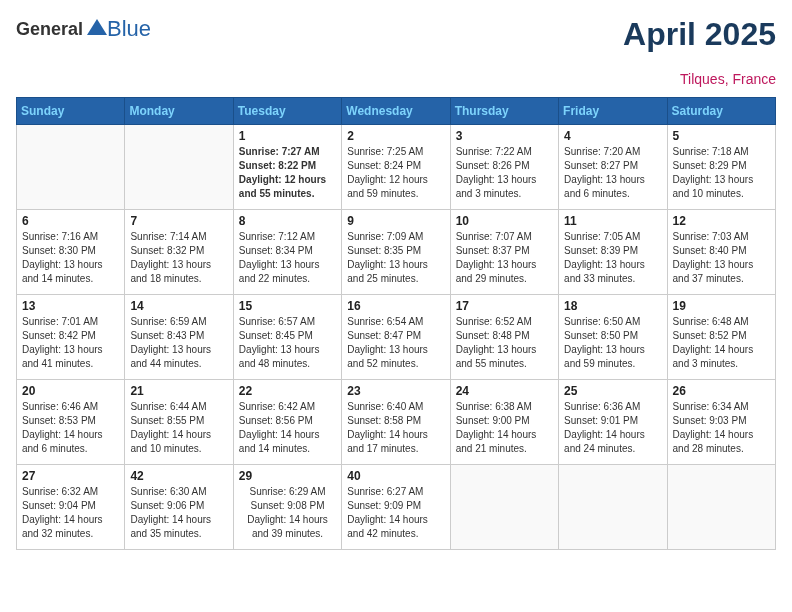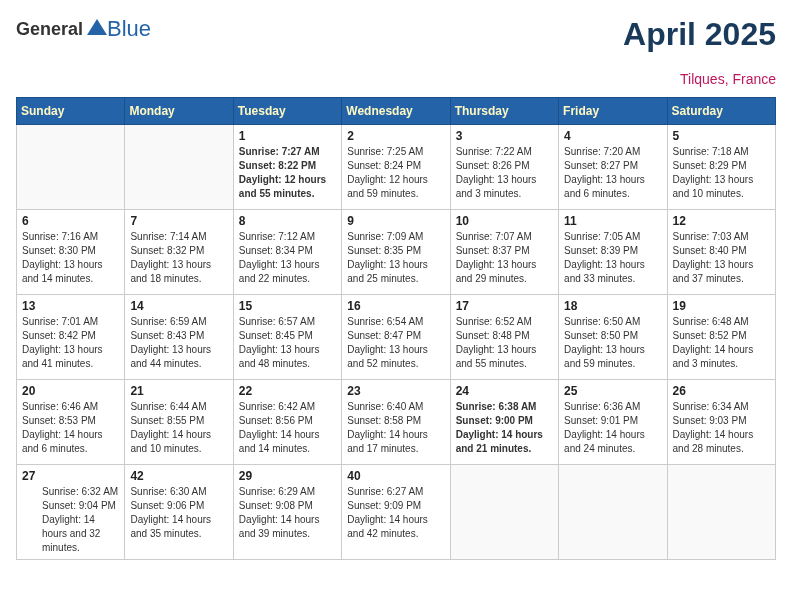--- a/index.html
+++ b/index.html
@@ -39,21 +39,21 @@
       color: #be185d;
       margin-top: 18px;
     }
     .calendar {
       width: 100%;
       border-collapse: collapse;
       font-size: 10.5px;
     }
     .calendar th {
       background-color: #2563a8;
-      color: #fef9c3;
+      color: #7dd3fc;
       padding: 6px 4px;
       text-align: left;
       font-size: 12px;
       font-weight: bold;
       border: 1px solid #1a4f8a;
     }
     .calendar td {
       border: 1px solid #ccc;
       vertical-align: top;
       padding: 4px 5px;
@@ -250,53 +250,53 @@
 Daylight: 14 hours and 14 minutes.</div>
         </td>
         <td>
           <div class="day-number">23</div>
           <div class="day-info" style="white-space: pre-line;">Sunrise: 6:40 AM
 Sunset: 8:58 PM
 Daylight: 14 hours and 17 minutes.</div>
         </td>
         <td>
           <div class="day-number">24</div>
-          <div class="day-info" style="white-space: pre-line; font-weight: bold;">Sunrise: 6:38 AM
+          <div class="day-info" style="white-space: pre-line;">Sunrise: 6:38 AM
 Sunset: 9:00 PM
 Daylight: 14 hours and 21 minutes.</div>
         </td>
         <td>
           <div class="day-number">25</div>
           <div class="day-info" style="white-space: pre-line;">Sunrise: 6:36 AM
 Sunset: 9:01 PM
 Daylight: 14 hours and 24 minutes.</div>
         </td>
         <td>
           <div class="day-number">26</div>
           <div class="day-info" style="white-space: pre-line;">Sunrise: 6:34 AM
 Sunset: 9:03 PM
 Daylight: 14 hours and 28 minutes.</div>
         </td>
       </tr>
       <tr>
         <td>
           <div class="day-number">27</div>
-          <div class="day-info" style="white-space: pre-line; margin-left: 20px;">Sunrise: 6:32 AM
+          <div class="day-info" style="white-space: pre-line;">Sunrise: 6:32 AM
 Sunset: 9:04 PM
 Daylight: 14 hours and 32 minutes.</div>
         </td>
         <td>
           <div class="day-number">42</div>
           <div class="day-info" style="white-space: pre-line;">Sunrise: 6:30 AM
 Sunset: 9:06 PM
 Daylight: 14 hours and 35 minutes.</div>
         </td>
         <td>
           <div class="day-number">29</div>
-          <div class="day-info" style="white-space: pre-line;">Sunrise: 6:29 AM
+          <div class="day-info" style="white-space: pre-line; text-align: center;">Sunrise: 6:29 AM
 Sunset: 9:08 PM
 Daylight: 14 hours and 39 minutes.</div>
         </td>
         <td>
           <div class="day-number">40</div>
           <div class="day-info" style="white-space: pre-line;">Sunrise: 6:27 AM
 Sunset: 9:09 PM
 Daylight: 14 hours and 42 minutes.</div>
         </td>
         <td class="empty"></td>

